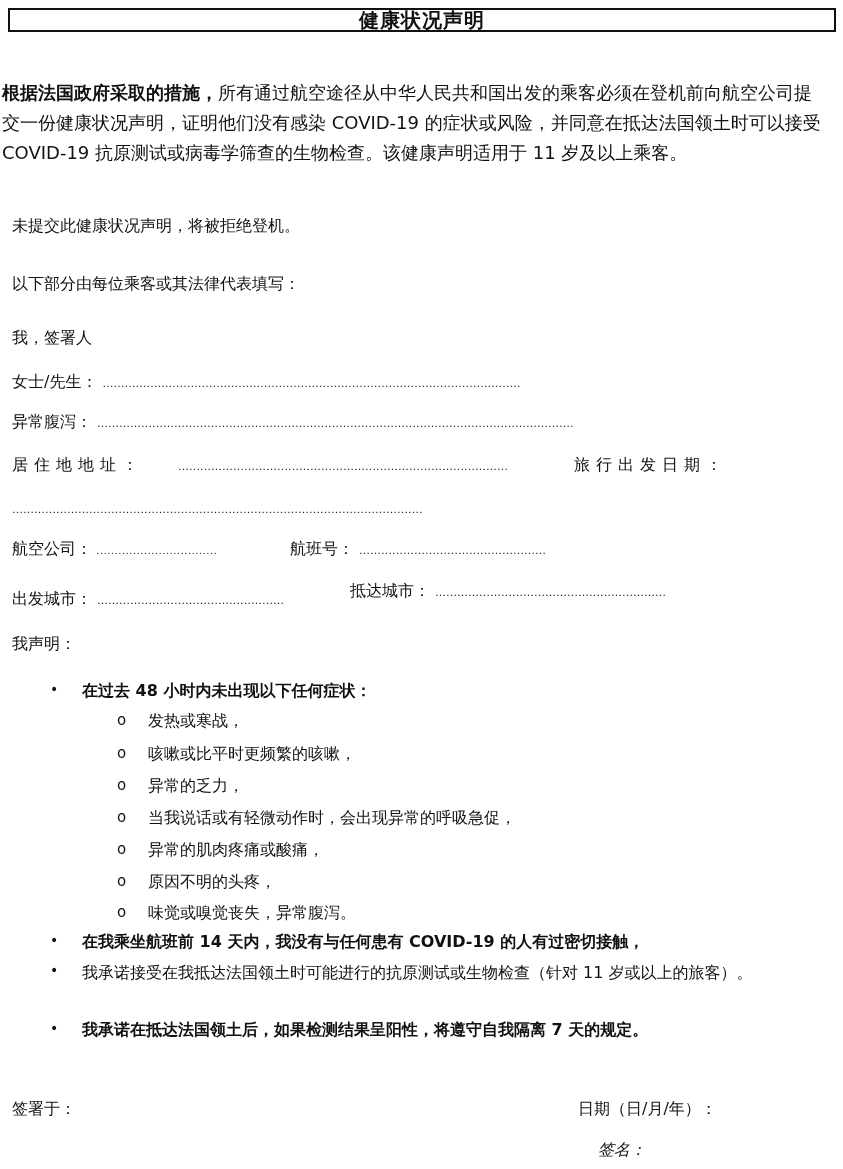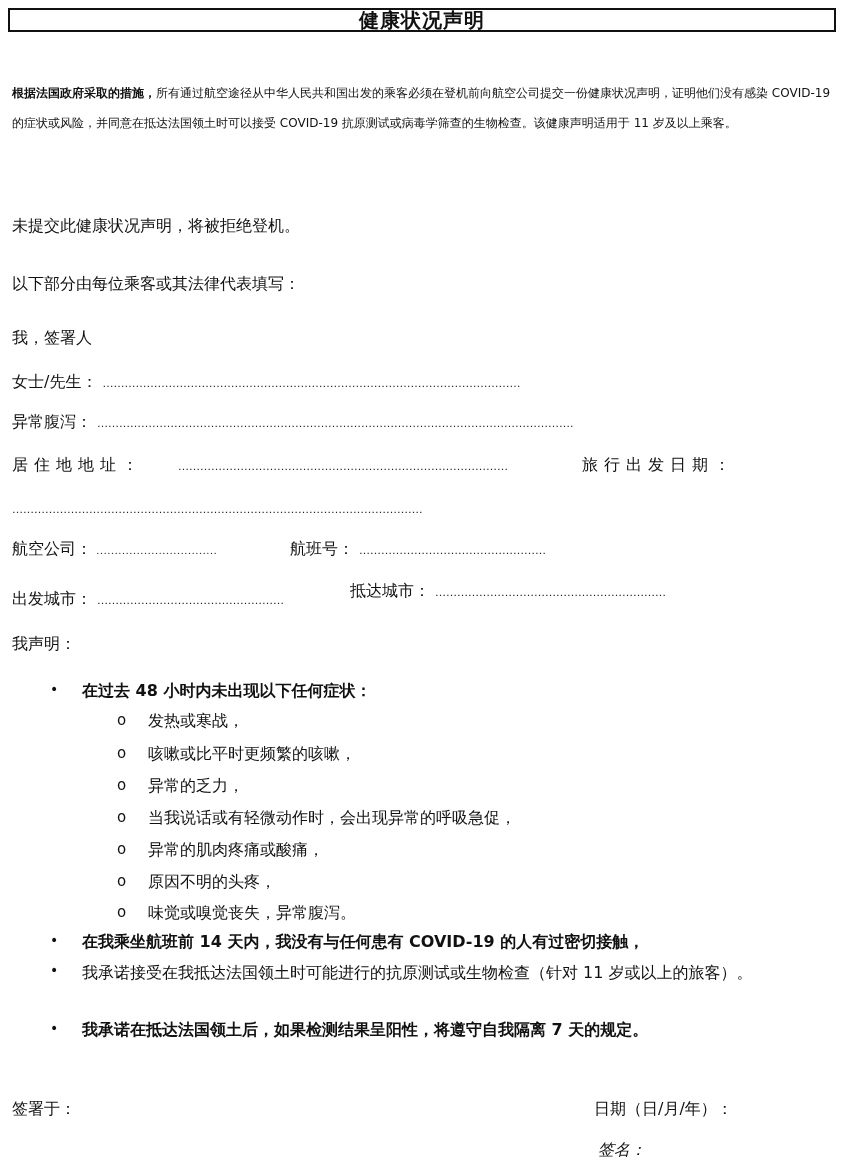--- a/index.html
+++ b/index.html
@@ -30,25 +30,25 @@
     }
     .title-box h1 {
       margin: 0;
       font-size: 20px;
       font-weight: bold;
       letter-spacing: 1px;
     }
     .abs { position: absolute; white-space: nowrap; }
     .intro {
       position: absolute;
-      left: 12px;
+      left: 2px;
       top: 78px;
       width: 822px;
       line-height: 30px;
-      font-size: 12px;
+      font-size: 18px;
       white-space: normal;
     }
     .intro b { font-weight: bold; }
     .line { font-size: 16px; }
     .dots { color: #222; letter-spacing: 0px; font-size: 11px; }
     .spaced { letter-spacing: 6px; }
     .bullet-row {
       position: absolute;
       left: 0;
       white-space: nowrap;
@@ -101,21 +101,21 @@
   <span class="dots">……………………………………………………………………………………………………</span>
 </div>
 
 <div class="abs line" style="left:12px; top:412px;">
   <span>异常腹泻：</span>
   <span class="dots">………………………………………………………………………………………………………………….</span>
 </div>
 
 <div class="abs line spaced" style="left:12px; top:455px;">居住地地址：</div>
 <div class="abs dots" style="left:178px; top:460px;">………………………………………………………………………………</div>
-<div class="abs line spaced" style="left:574px; top:455px;margin-left:8px;">旅行出发日期：</div>
+<div class="abs line spaced" style="left:574px; top:455px;">旅行出发日期：</div>
 <div class="abs dots" style="left:12px; top:503px;">………………………………………………………………………………………………….</div>
 
 <div class="abs line" style="left:12px; top:539px;font-family:Liberation Serif, serif;">
   <span>航空公司：</span>
   <span class="dots">……………………………</span>
 </div>
 <div class="abs line" style="left:290px; top:539px;">
   <span>航班号：</span>
   <span class="dots">……………………………………………</span>
 </div>
@@ -174,14 +174,14 @@
   <span class="bullet-dot" style="top:4px;">•</span>
   <span class="wrap-text">我承诺接受在我抵达法国领土时可能进行的抗原测试或生物检查（针对 11 岁或以上的旅客）。</span>
 </div>
 
 <div class="bullet-row" style="top:1020px;">
   <span class="bullet-dot">•</span>
   <span class="bullet-text">我承诺在抵达法国领土后，如果检测结果呈阳性，将遵守自我隔离 7 天的规定。</span>
 </div>
 
 <div class="abs line" style="left:12px; top:1099px;">签署于：</div>
-<div class="abs line" style="left:594px; top:1099px;">日期（日/月/年）：</div>
+<div class="abs line" style="left:578px; top:1099px;">日期（日/月/年）：</div>
 <div class="abs line" style="left:598px; top:1140px;font-style:italic;">签名：</div>
 
 </body></html>

